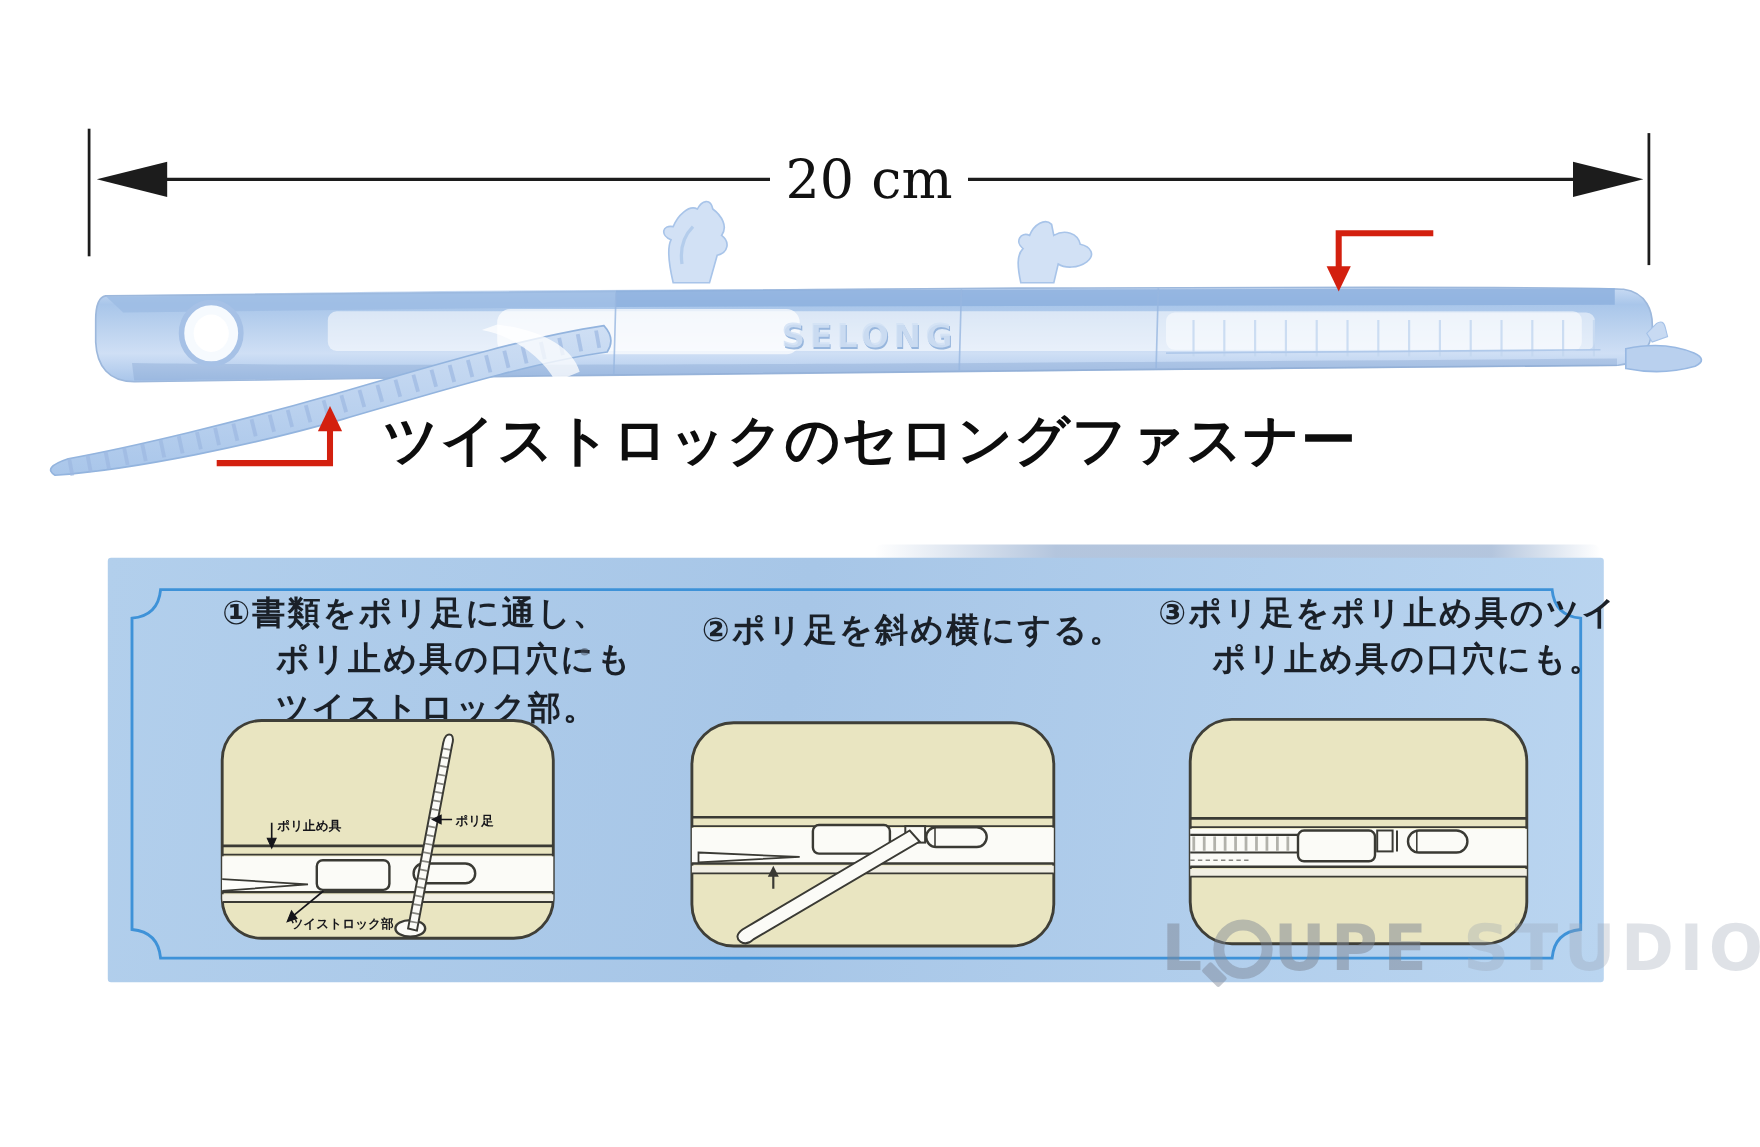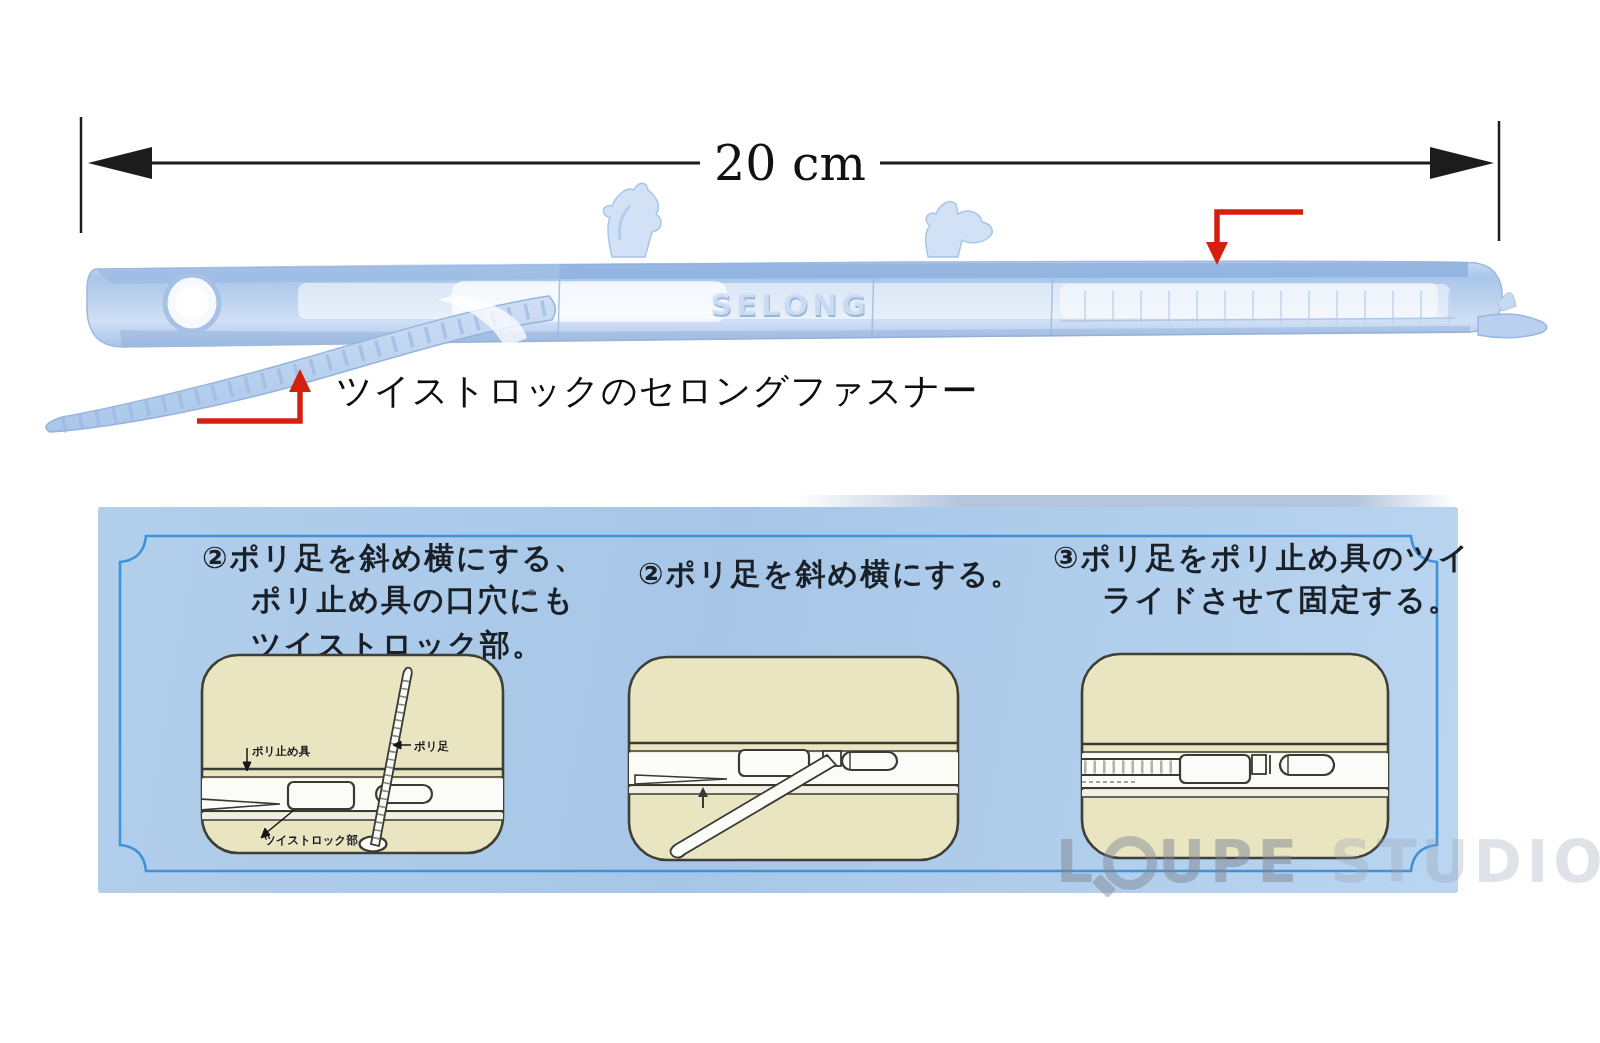--- a/index.html
+++ b/index.html
@@ -1,21 +1,21 @@
 <!DOCTYPE html>
 <html><head>
 <meta charset="utf-8">
 <style>
   html,body{margin:0;padding:0;background:#fff;}
   .screen{position:relative;width:1600px;height:1043px;background:#ffffff;overflow:hidden;
           font-family:"DejaVu Sans",sans-serif;}
   .abs{position:absolute;}
 
   
-  .caption{position:absolute;left:336px;top:367px;font-size:36px;font-weight:normal;
+  .caption{position:absolute;left:348px;top:367px;font-size:50px;font-weight:bold;
            color:#0d0d0d;letter-spacing:1px;white-space:nowrap;}
 
   
   .panel{position:absolute;left:98px;top:507px;width:1360px;height:386px;
          background:linear-gradient(100deg,#b2cfec 0%,#a7c6e7 45%,#bad5f0 100%);
          border-radius:3px;}
   .panel-border-svg{position:absolute;left:0;top:0;width:1360px;height:386px;}
   .step{position:absolute;font-size:30px;font-weight:bold;color:#1a2028;
         letter-spacing:2px;line-height:45px;white-space:nowrap;}
   .step-indent{margin-left:49px;font-family:Liberation Mono, monospace;}
@@ -133,32 +133,32 @@
   <div class="panel-top-shade"></div>
 
   <div class="panel">
 
     <svg class="panel-border-svg" viewBox="0 0 1360 386">
       <path d="M 48,29 H 1313 Q 1315.2,52.8 1339,55 V 338 Q 1315.2,340.2 1313,364
                H 48 Q 45.8,340.2 22,338 V 55 Q 45.8,52.8 48,29 Z" fill="none" stroke="#3e92d8" stroke-width="2.6"></path>
     </svg>
 
     <div class="step" style="left:104px;top:28px">
-      <div>②ポリ足を斜め横にする、</div>
+      <div>①書類をポリ足に通し、</div>
       <div class="step-indent">ポリ止め具の口穴にも</div>
       <div class="step-indent">ツイストロック部。</div>
     </div>
 
     <div class="step" style="left:540px;top:44px">
       <div>②ポリ足を斜め横にする。</div>
     </div>
 
     <div class="step" style="left:955px;top:28px">
       <div>③ポリ足をポリ止め具のツイ</div>
-      <div class="step-indent">ライドさせて固定する。</div>
+      <div class="step-indent">ポリ止め具の口穴にも。</div>
     </div>
 
     <svg class="ill" style="left:102px;top:146px" width="305" height="202" viewBox="0 0 305 202">
       <defs>
           <clipPath id="clipIll1">
             <rect x="2" y="2" width="301" height="198" rx="36"></rect>
           </clipPath>
         </defs>
       <rect x="2" y="2" width="301" height="198" rx="36" fill="#e9e5c1" stroke="#3f3f38" stroke-width="2.6"></rect>
       <g clip-path="url(#clipIll1)" stroke="#3a3a34">

